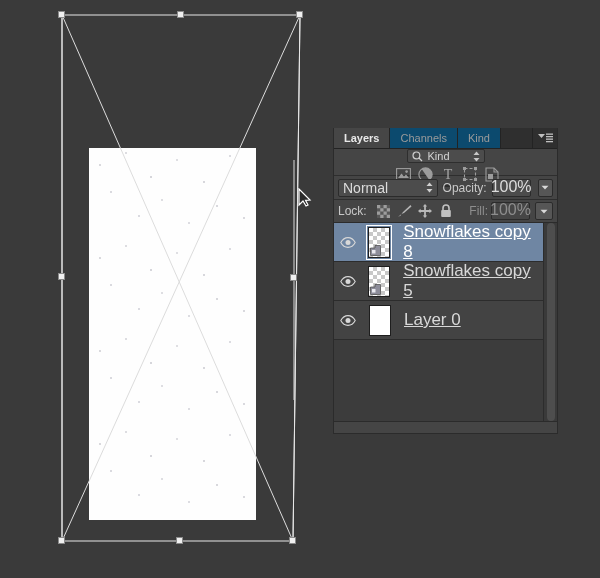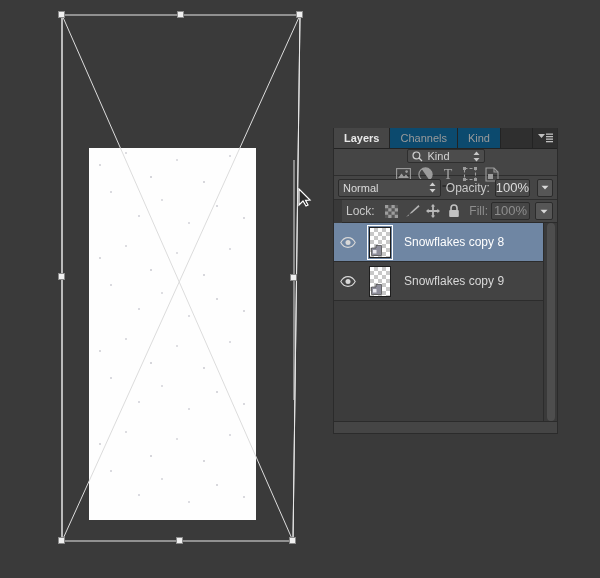--- a/index.html
+++ b/index.html
@@ -103,43 +103,43 @@
   
   .blend-row {
     display: flex; align-items: center; height: 24px;
     padding: 0 4px; background: #454545;
     border-bottom: 1px solid #2e2e2e; gap: 5px;
   }
   .blend-select {
     display: flex; align-items: center;
     width: 117px; height: 18px; padding: 0 4px;
     background: #4c4c4c; border: 1px solid #2b2b2b; border-radius: 2px;
-    font-size: 11px; color: #dcdcdc;
+    font-size: 14px; color: #dcdcdc;
   }
   .blend-name { flex: 1; }
   .row-label { font-size: 12px; color: #c8c8c8; }
   .row-label.dim { color: #8e8e8e; }
   .num-field {
-    display: flex; align-items: flex-start; justify-content: center;
+    display: flex; align-items: flex-end; justify-content: center;
     width: 39px; height: 18px;
     background: #4c4c4c; border: 1px solid #2b2b2b; border-radius: 2px;
-    font-size: 13px; color: #dcdcdc;
+    font-size: 16px; color: #dcdcdc;
   }
   .num-field.dim { color: #8d8d8d; background: #464646; }
   .spin-btn {
     display: flex; align-items: center; justify-content: center;
     width: 18px; height: 18px; margin-left: 2px;
     background: #565656; border: 1px solid #2b2b2b; border-radius: 2px;
   }
 
   
   .lock-row {
     display: flex; align-items: center; height: 23px;
     padding: 0 4px; background: #454545;
-    border-bottom: 1px solid #2b2b2b; gap: 3px; margin-left: 8px;
+    border-bottom: 1px solid #2b2b2b; gap: 3px;
   }
   .lock-icons { display: flex; align-items: center; gap: 4px; margin-left: 5px; }
   .l-icon { width: 17px; height: 17px; display: flex; align-items: center; justify-content: center; }
 
   
   .layer-list { position: relative; background: #3c3c3c; height: 198px; }
   .layer-row {
     display: flex; align-items: center;
     height: 39px; width: 209px;
     border-bottom: 1px solid #2c2c2c;
@@ -157,21 +157,21 @@
       linear-gradient(45deg, #c8c8c8 25%, transparent 25%, transparent 75%, #c8c8c8 75%),
       linear-gradient(45deg, #c8c8c8 25%, transparent 25%, transparent 75%, #c8c8c8 75%);
     background-size: 8px 8px;
     background-position: 0 0, 4px 4px;
     background-color: #ffffff;
   }
   .thumb-frame {
     position: absolute; left: -3px; top: -3px; right: -3px; bottom: -3px;
     border: 1px solid #ffffff;
   }
-  .layer-name { font-size: 12px; color: #d8d8d8; padding-left: 6px; }
+  .layer-name { font-size: 17px; color: #d8d8d8; padding-left: 6px; text-decoration: underline; }
   .layer-row.selected .layer-name { color: #ffffff; }
 
   .list-scrollbar {
     position: absolute; right: 0; top: 0;
     width: 14px; height: 198px;
     background: #3a3a3a; border-left: 1px solid #2c2c2c;
   }
   .scroll-thumb {
     position: absolute; left: 3px; top: 0;
     width: 8px; height: 198px; background: #4e4e4e; border-radius: 4px;
@@ -384,25 +384,37 @@
           </svg>
         </div>
         <div class="thumb-cell">
           <div class="layer-thumb checker">
             <svg style="position:absolute;left:1px;bottom:1px;" width="11" height="11" viewBox="0 0 11 11">
               <path d="M0.5,3 L5,3 L5,0.5 L10.5,0.5 L10.5,10.5 L0.5,10.5 Z" fill="#8d8d9a" stroke="#444" stroke-width="0.7"></path>
               <rect x="2" y="5" width="3.5" height="3.5" fill="#e8e8ee"></rect>
             </svg>
           </div>
         </div>
-        <span class="layer-name">Snowflakes copy 9</span>
-      </div>
-
-
-
+        <span class="layer-name">Snowflakes copy 5</span>
+      </div>
+
+
+
+      <div class="layer-row">
+        <div class="eye-cell">
+          <svg width="16" height="11" viewBox="0 0 16 11">
+            <path d="M0.8,5.5 C3,1.4 6,0.6 8,0.6 C10,0.6 13,1.4 15.2,5.5 C13,9.6 10,10.4 8,10.4 C6,10.4 3,9.6 0.8,5.5 Z" fill="none" stroke="#d8d8d8" stroke-width="1.1"></path>
+            <circle cx="8" cy="5.5" r="2.5" fill="#d8d8d8"></circle>
+          </svg>
+        </div>
+        <div class="thumb-cell">
+          <div class="layer-thumb" style="background:#ffffff;"></div>
+        </div>
+        <span class="layer-name">Layer 0</span>
+      </div>
 
       <div class="list-scrollbar">
         <div class="scroll-thumb"></div>
       </div>
     </div>
 
     <div class="panel-footer"></div>
   </div>
 </div>
 

